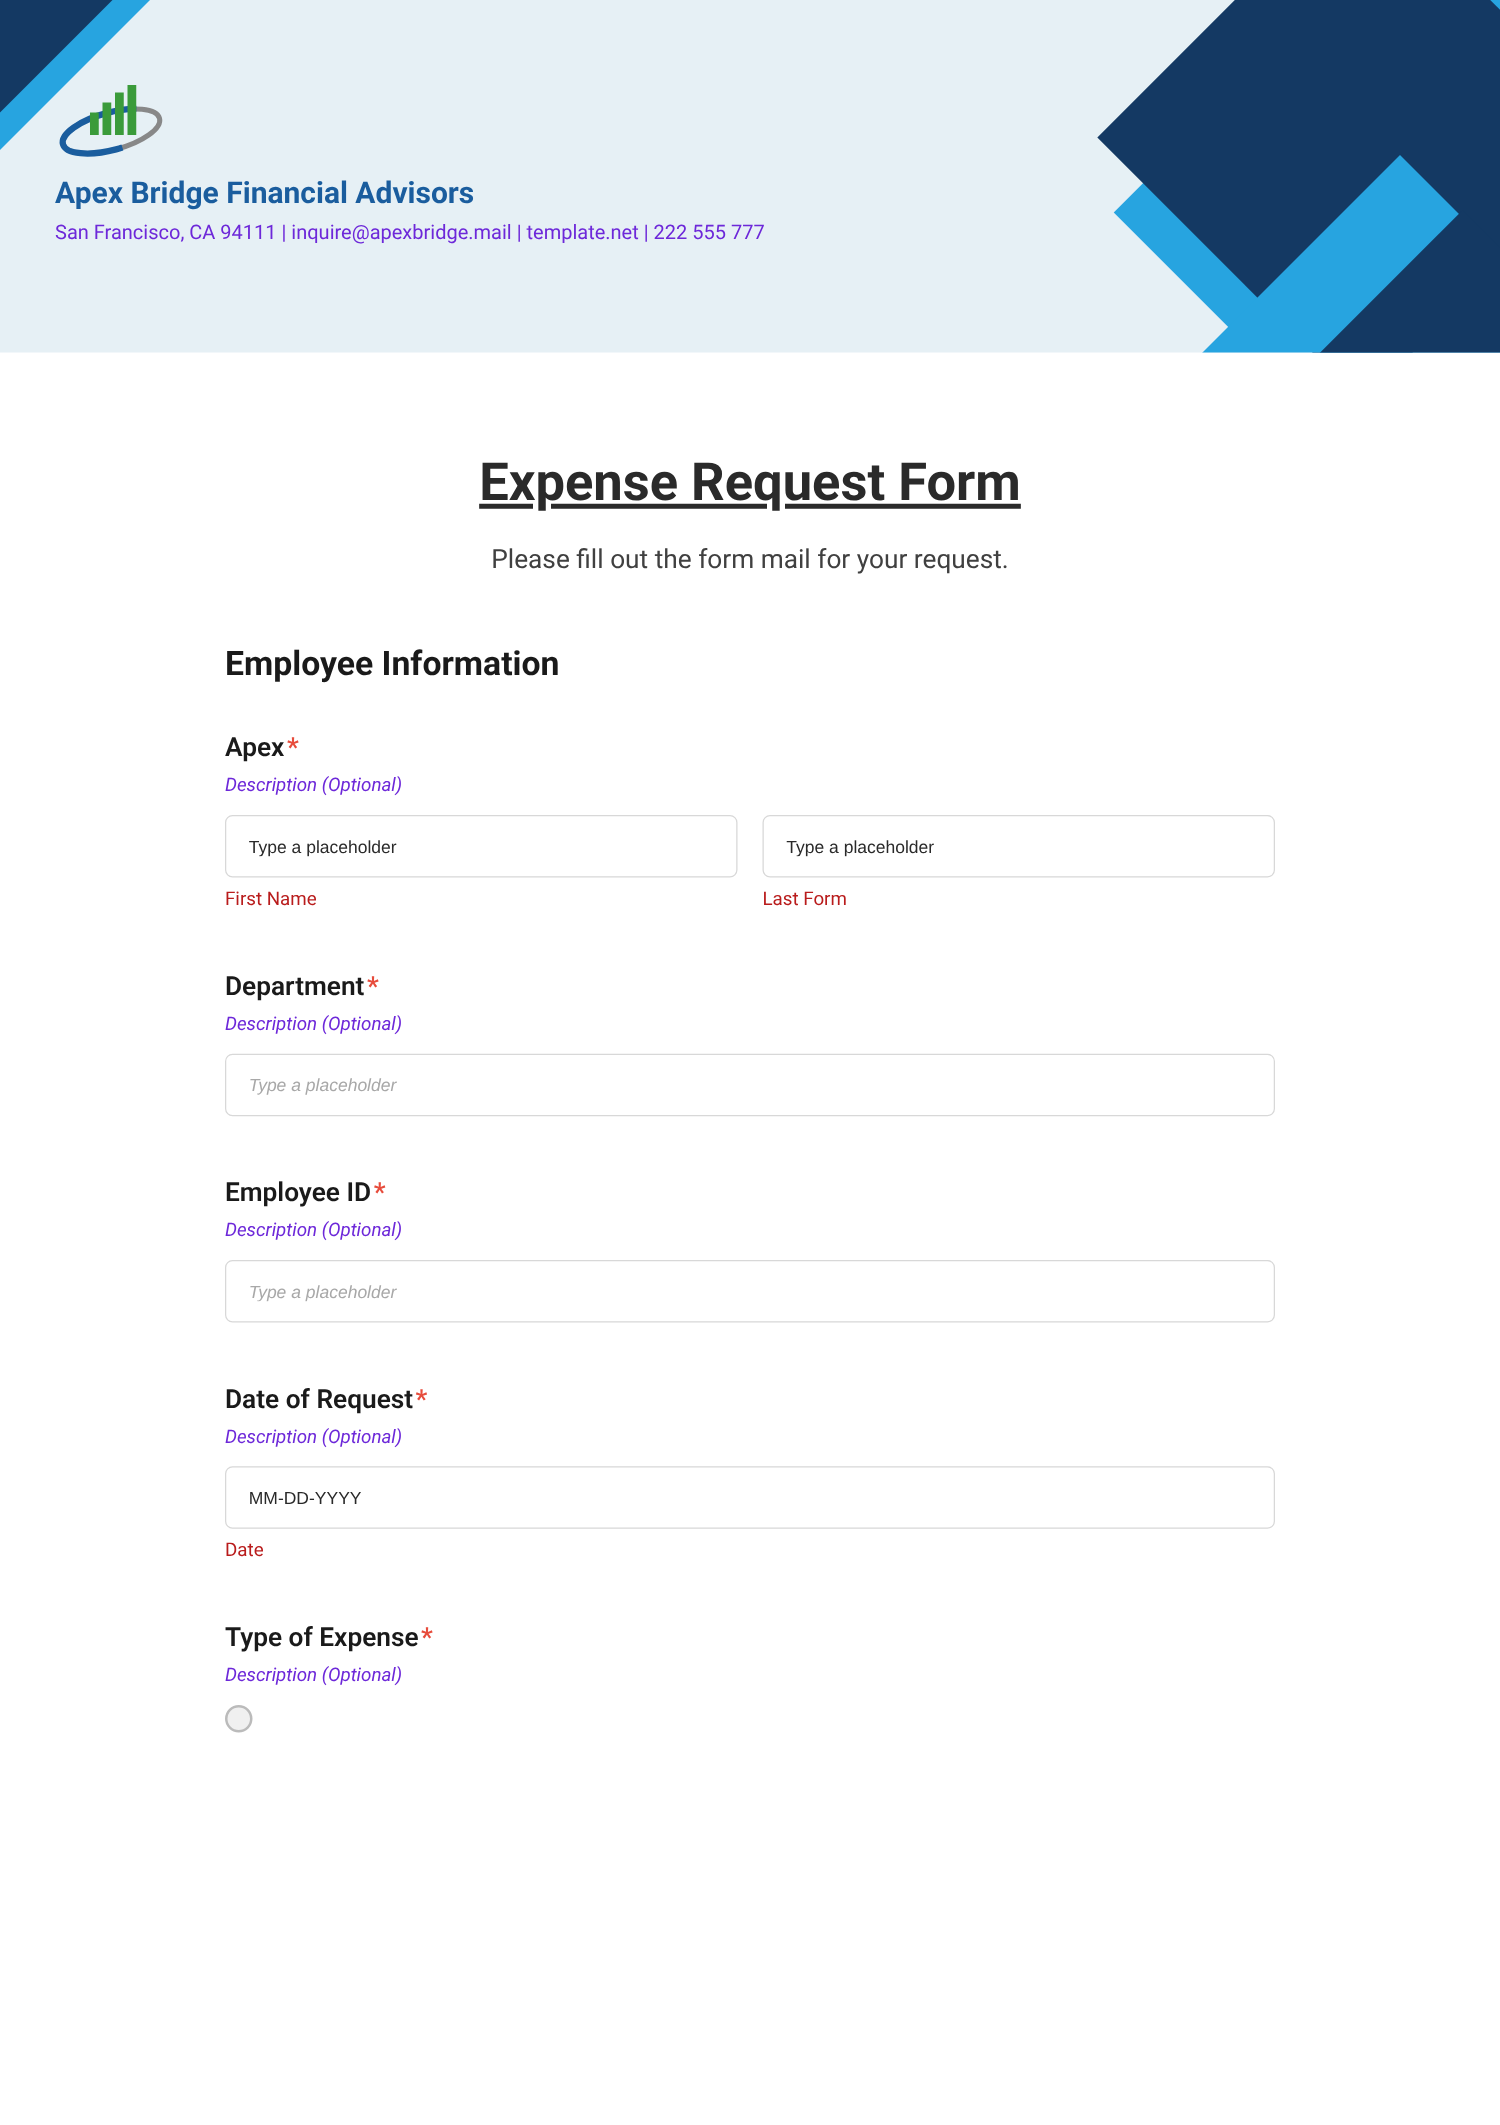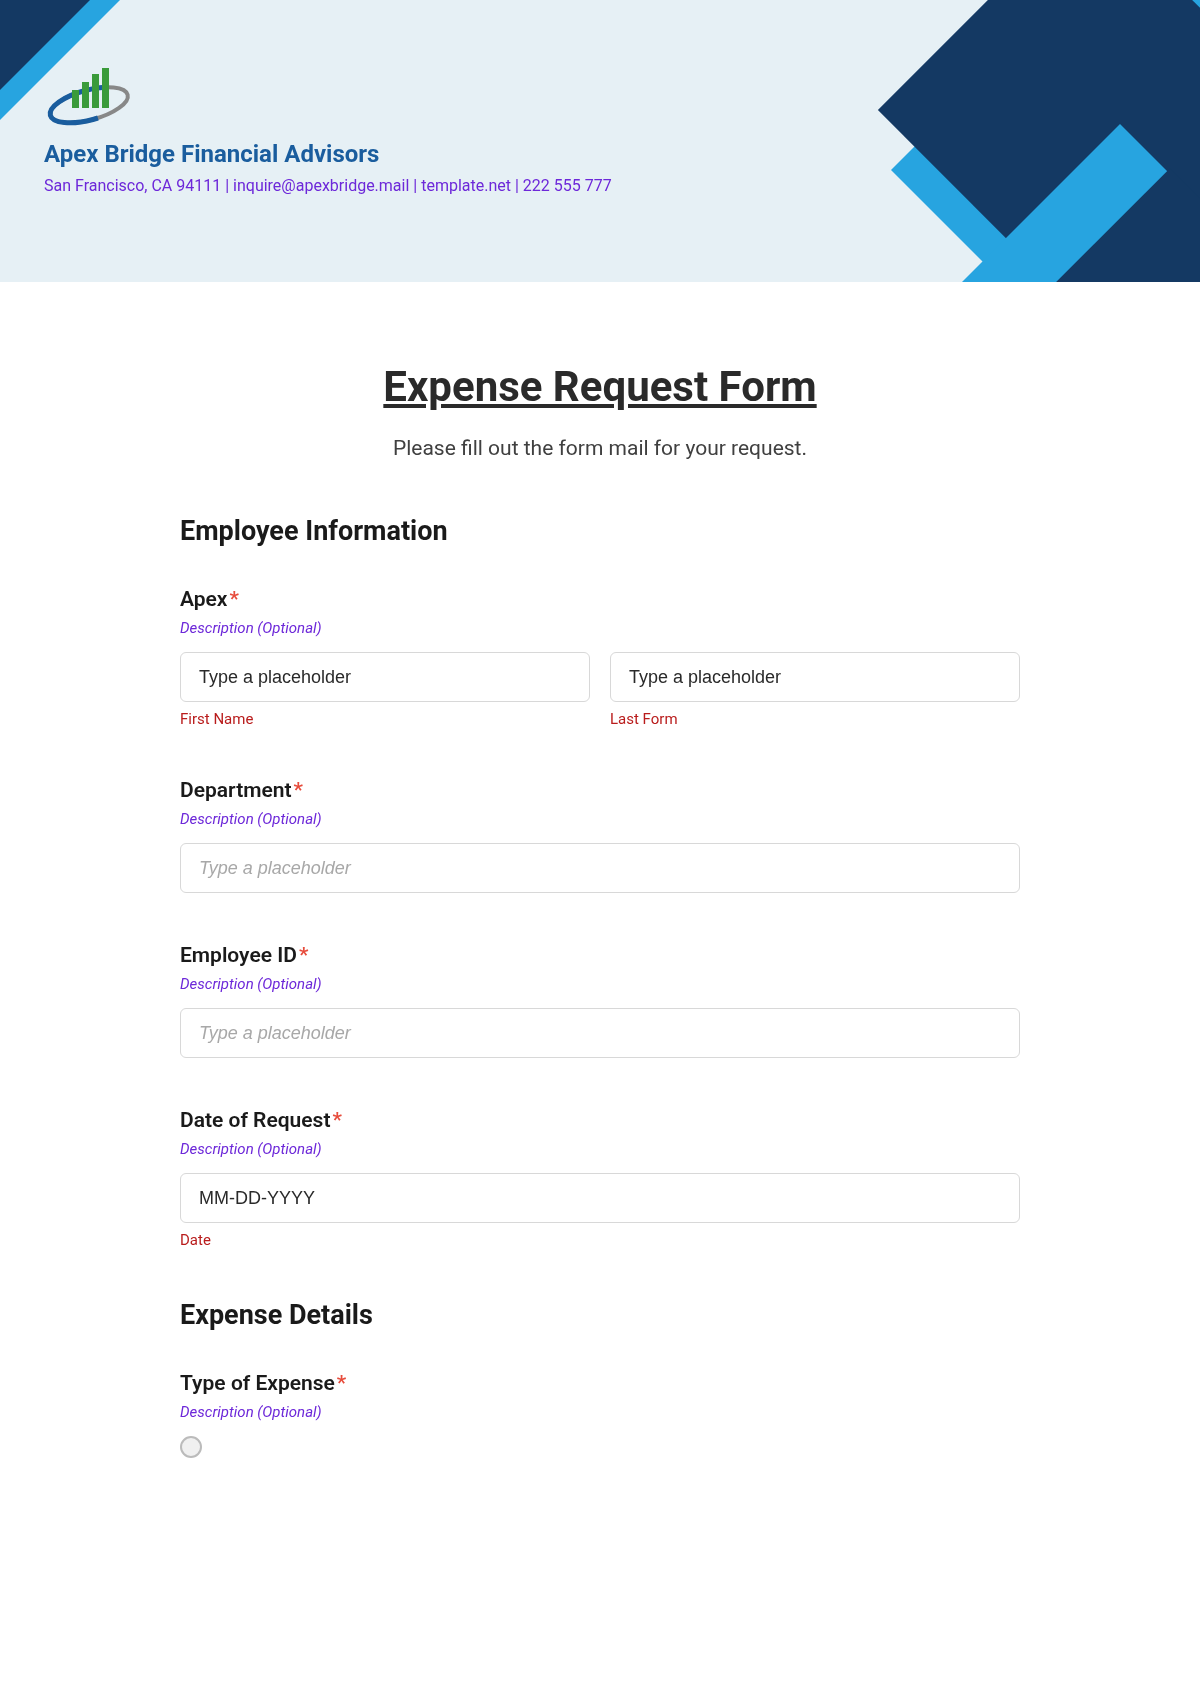--- a/index.html
+++ b/index.html
@@ -161,21 +161,21 @@
     }
     .input-col {
       flex: 1;
     }
     .text-input {
       width: 100%;
       height: 50px;
       border: 1px solid #d8d8d8;
       border-radius: 6px;
       padding: 0 18px;
-      font-size: 18px;
+      font-size: 14px;
       color: #333;
       background: #fff;
     }
     .text-input::placeholder {
       color: #a8a8a8;
       font-style: italic;
     }
     .text-input.prefilled {
       color: #2a2a2a;
     }
@@ -268,21 +268,20 @@
 
   <div class="field-group">
     <div class="field-label">
       <span>Date of Request</span><span class="required">*</span>
     </div>
     <div class="field-desc">Description (Optional)</div>
     <input type="text" class="text-input prefilled" value="MM-DD-YYYY" style="">
     <div class="sub-label">Date</div>
   </div>
 
-  <h2 class="section-title">Expense Details</h2>
 
   <div class="field-group">
     <div class="field-label">
       <span>Type of Expense</span><span class="required">*</span>
     </div>
     <div class="field-desc">Description (Optional)</div>
     <div class="radio-row">
       <div class="radio-circle"></div>
     </div>
   </div>

